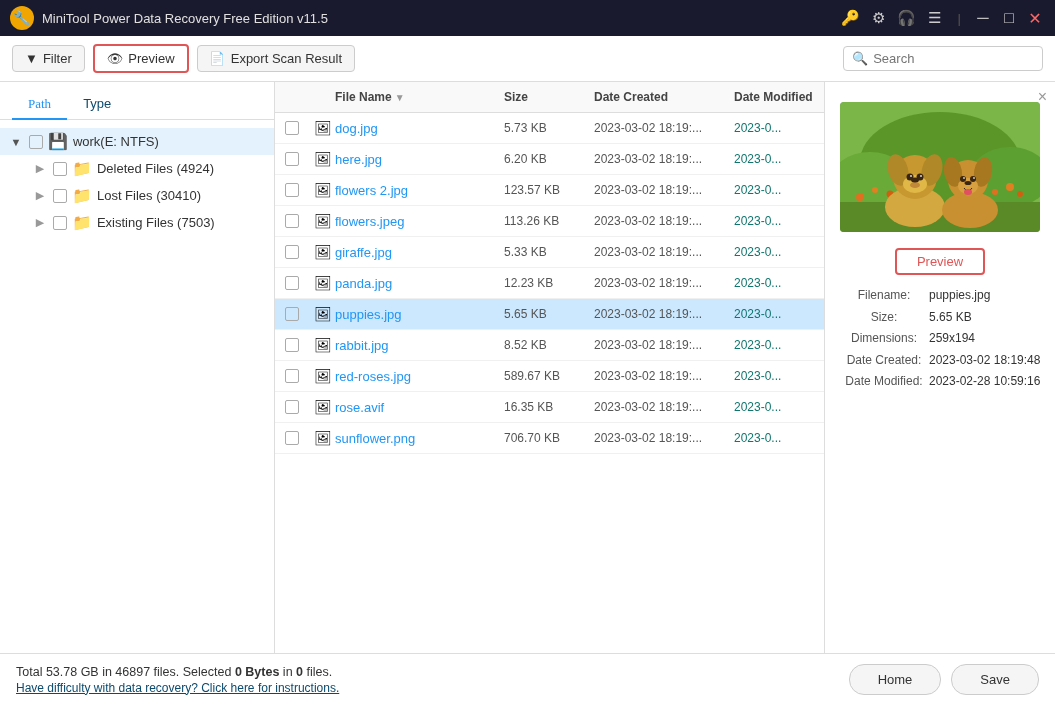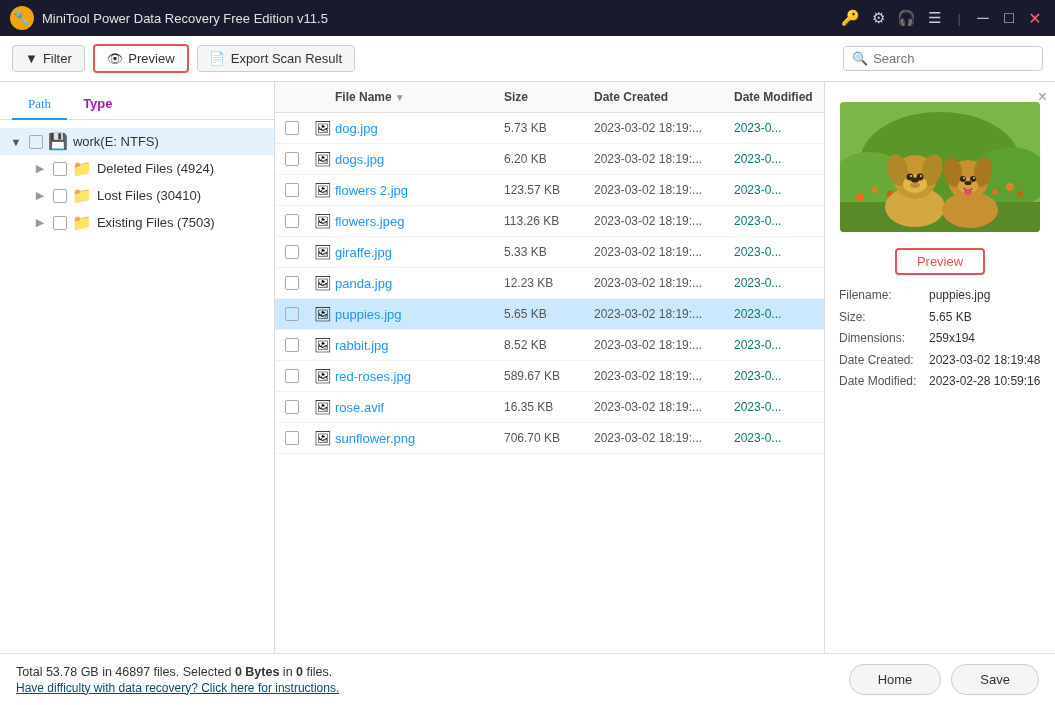--- a/index.html
+++ b/index.html
@@ -44,21 +44,21 @@
       padding: 4px 8px; background: #fff; width: 200px;
     }
     .search-box input { border: none; outline: none; font-size: 13px; width: 100%; color: #999; }
 
     
     .main { display: flex; height: calc(705px - 36px - 46px - 52px); background: #f5f5f5; }
 
     
     .left-panel { width: 275px; background: #fff; border-right: 1px solid #ddd; display: flex; flex-direction: column; }
     .tabs { display: flex; padding: 8px 12px 0; border-bottom: 1px solid #ddd; }
-    .tab { padding: 6px 16px; cursor: pointer; font-size: 13px; color: #a21caf; border-bottom: 2px solid transparent; margin-bottom: -1px; font-weight: bold; }
+    .tab { padding: 6px 16px; cursor: pointer; font-size: 13px; color: #0c4a6e; border-bottom: 2px solid transparent; margin-bottom: -1px; }
     .tab.active { color: #2196f3; border-bottom: 2px solid #2196f3; font-weight: 500; font-family: Liberation Serif, serif; }
     .tree { flex: 1; overflow-y: auto; padding: 8px 0; }
     .tree-item { display: flex; align-items: center; padding: 4px 8px; cursor: pointer; }
     .tree-item.selected { background: #e3f2fd; }
     .tree-item .expand-icon { width: 16px; height: 16px; display: flex; align-items: center; justify-content: center; color: #555; font-size: 11px; cursor: pointer; }
     .tree-item .checkbox { width: 14px; height: 14px; border: 1px solid #aaa; margin: 0 5px; border-radius: 2px; flex-shrink: 0; }
     .tree-item .folder-icon { font-size: 16px; margin-right: 5px; }
     .tree-item .label { font-size: 13px; color: #333; }
     .tree-child { padding-left: 24px; }
     .tree-child .expand-icon { color: #999; }
@@ -82,21 +82,21 @@
     .file-size { width: 90px; font-size: 12px; color: #555; flex-shrink: 0; }
     .file-date-created { width: 140px; font-size: 12px; color: #555; flex-shrink: 0; }
     .file-date-modified { width: 80px; font-size: 12px; color: #0f766e; flex-shrink: 0; }
 
     
     .preview-panel { width: 230px; background: #fff; display: flex; flex-direction: column; padding: 10px; position: relative; }
     .preview-close { position: absolute; top: 6px; right: 8px; cursor: pointer; color: #999; font-size: 16px; }
     .preview-image { width: 200px; height: 130px; margin: 10px auto; border-radius: 4px; overflow: hidden; display: flex; align-items: center; justify-content: center; background: #8fbc8f; }
     .preview-btn-container { display: flex; justify-content: center; margin: 6px 0 10px; }
     .preview-btn { border: 2px solid #e05555; color: #e05555; background: #fff; padding: 4px 20px; border-radius: 4px; cursor: pointer; font-size: 13px; }
-    .preview-meta { font-size: 12px; color: #333; line-height: 1.8; padding: 0 4px; }
+    .preview-meta { font-size: 12px; color: #333; line-height: 1.8; padding: 0 4px; text-align: center; }
     .preview-meta-row { display: flex; }
     .preview-meta-label { color: #555; min-width: 90px; font-weight: 500; }
     .preview-meta-value { color: #333; }
 
     
     .statusbar {
       background: #fff; border-top: 1px solid #ddd;
       height: 52px; display: flex; align-items: center;
       padding: 0 16px; justify-content: space-between;
     }
@@ -221,21 +221,21 @@
     <div class="col-date-created file-date-created">2023-03-02 18:19:...</div>
     <div class="col-date-modified file-date-modified">2023-0...</div>
   </div>
         <div class="file-row">
     <div class="col-check">
             <div class="checkbox"></div>
           </div>
     <div class="col-icon">
             <span class="file-icon file-img-icon">🖼</span>
           </div>
-    <div class="col-name"><span class="file-name">dogs.jpg</span></div>
+    <div class="col-name"><span class="file-name">here.jpg</span></div>
     <div class="col-size file-size">6.20 KB</div>
     <div class="col-date-created file-date-created">2023-03-02 18:19:...</div>
     <div class="col-date-modified file-date-modified">2023-0...</div>
   </div>
         <div class="file-row">
     <div class="col-check">
             <div class="checkbox"></div>
           </div>
     <div class="col-icon">
             <span class="file-icon file-img-icon">🖼</span>

